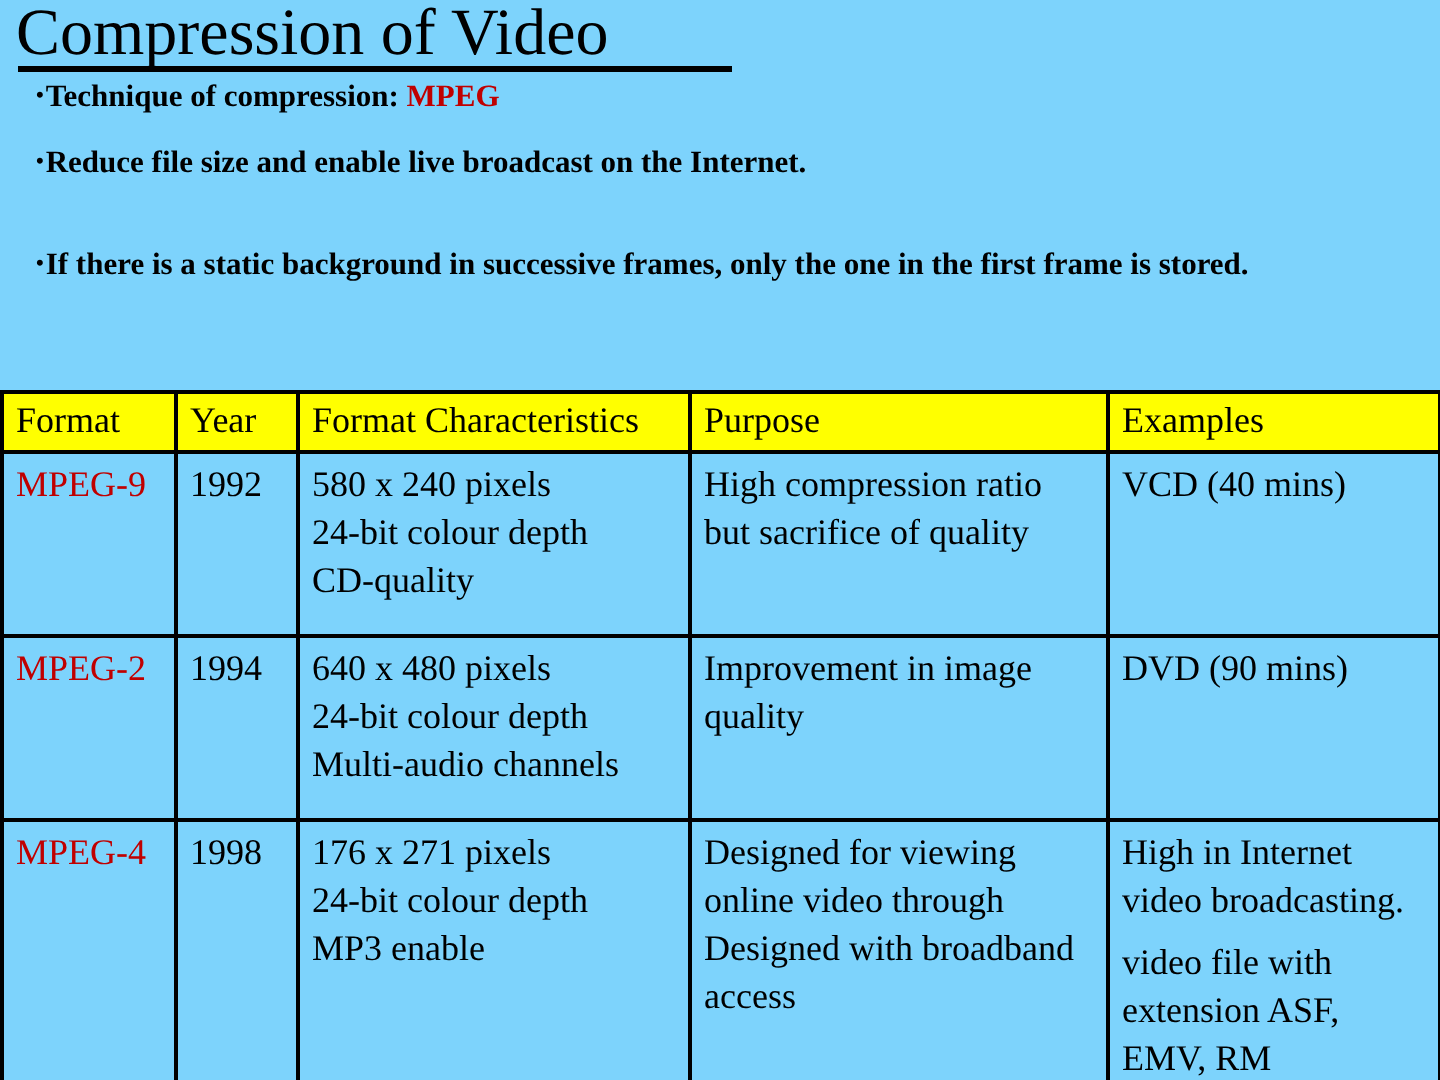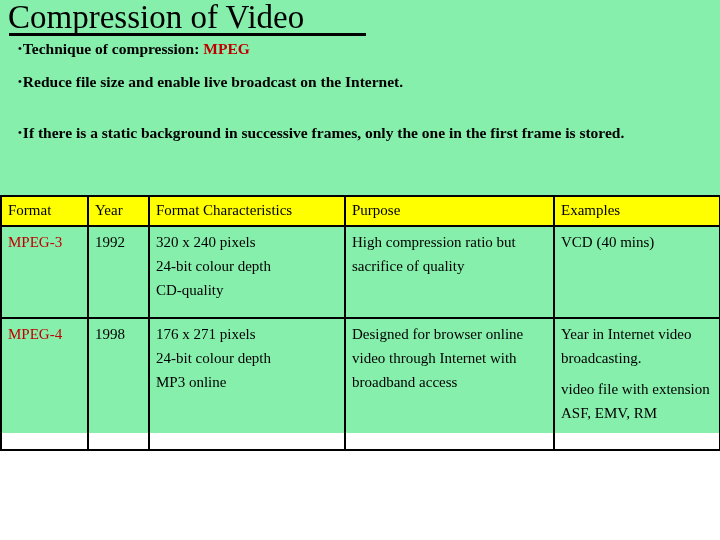--- a/index.html
+++ b/index.html
@@ -10,22 +10,22 @@
   body {
     width: 720px;
     height: 540px;
     overflow: hidden;
     font-family: "Liberation Serif", "DejaVu Serif", serif;
     color: #000000;
   }
   .slide {
     position: relative;
     width: 720px;
-    height: 433px;
-    background: #86efac;
+    height: 540px;
+    background: #7dd3fc;
   }
 
   
   .title {
     position: absolute;
     left: 8px;
     top: -2px;
     font-size: 33px;
     line-height: 38px;
     font-weight: normal;
@@ -78,21 +78,21 @@
   }
   table.spec {
     border-collapse: collapse;
     width: 719px;
     table-layout: fixed;
   }
   table.spec td, table.spec th {
     border: 2px solid #000000;
     vertical-align: top;
     padding: 3px 5px 3px 6px;
-    font-size: 15px;
+    font-size: 18px;
     line-height: 24px;
     font-weight: normal;
     text-align: left;
   }
   table.spec thead th {
     background: #FFFF00;
     height: 24px;
     line-height: 22px;
     padding-top: 2px;
     padding-bottom: 2px;
@@ -155,49 +155,64 @@
           <th>Format</th>
           <th>Year</th>
           <th>Format Characteristics</th>
           <th>Purpose</th>
           <th>Examples</th>
         </tr>
       </thead>
       <tbody>
 
         <tr class="r1">
-          <td class="fmt">MPEG-3</td>
+          <td class="fmt">MPEG-9</td>
           <td>1992</td>
           <td>
-            <span class="cellline">320 x 240 pixels</span>
+            <span class="cellline">580 x 240 pixels</span>
             <span class="cellline">24-bit colour depth</span>
             <span class="cellline">CD-quality</span>
           </td>
           <td class="tight">
             <p>High compression ratio but sacrifice of quality</p>
           </td>
           <td class="tight">
             <p>VCD (40 mins)</p>
           </td>
         </tr>
 
+        <tr class="r2">
+          <td class="fmt">MPEG-2</td>
+          <td>1994</td>
+          <td>
+            <span class="cellline">640 x 480 pixels</span>
+            <span class="cellline">24-bit colour depth</span>
+            <span class="cellline">Multi-audio channels</span>
+          </td>
+          <td class="tight">
+            <p>Improvement in image quality</p>
+          </td>
+          <td class="tight">
+            <p>DVD (90 mins)</p>
+          </td>
+        </tr>
 
         <tr class="r3">
           <td class="fmt">MPEG-4</td>
           <td>1998</td>
           <td>
             <span class="cellline">176 x 271 pixels</span>
             <span class="cellline">24-bit colour depth</span>
-            <span class="cellline">MP3 online</span>
-          </td>
-          <td class="tight">
-            <p>Designed for browser online video through Internet with broadband access</p>
-          </td>
-          <td class="tight">
-            <p>Year in Internet video broadcasting.</p>
+            <span class="cellline">MP3 enable</span>
+          </td>
+          <td class="tight">
+            <p>Designed for viewing online video through Designed with broadband access</p>
+          </td>
+          <td class="tight">
+            <p>High in Internet video broadcasting.</p>
             <p>video file with extension ASF, EMV, RM</p>
           </td>
         </tr>
 
       </tbody>
     </table>
   </div>
 
 </div>
 

